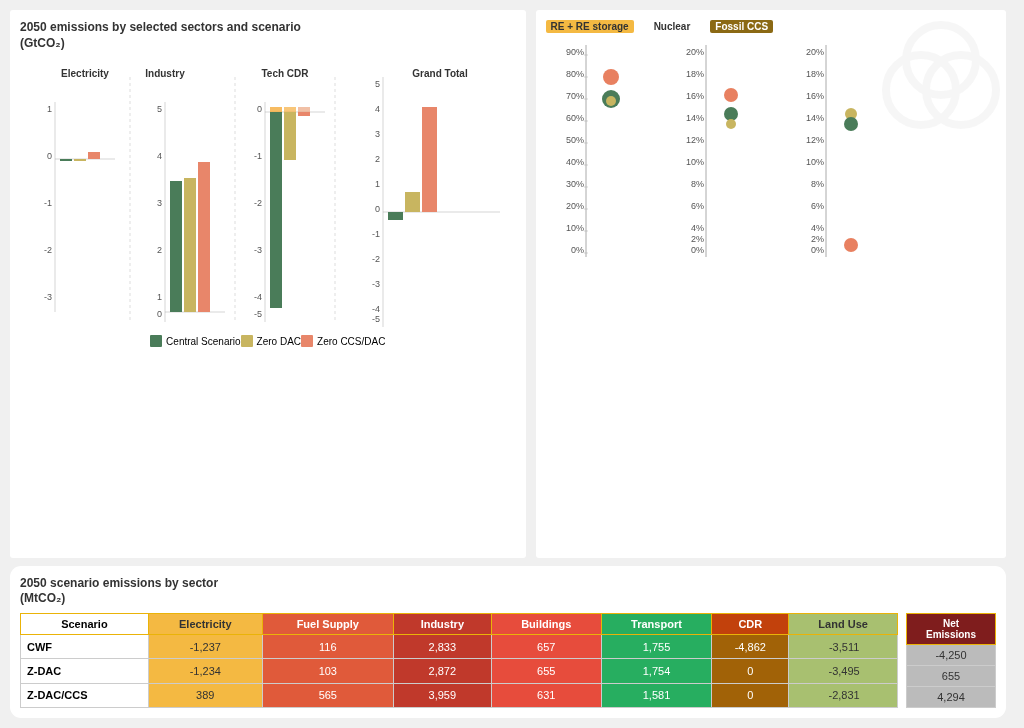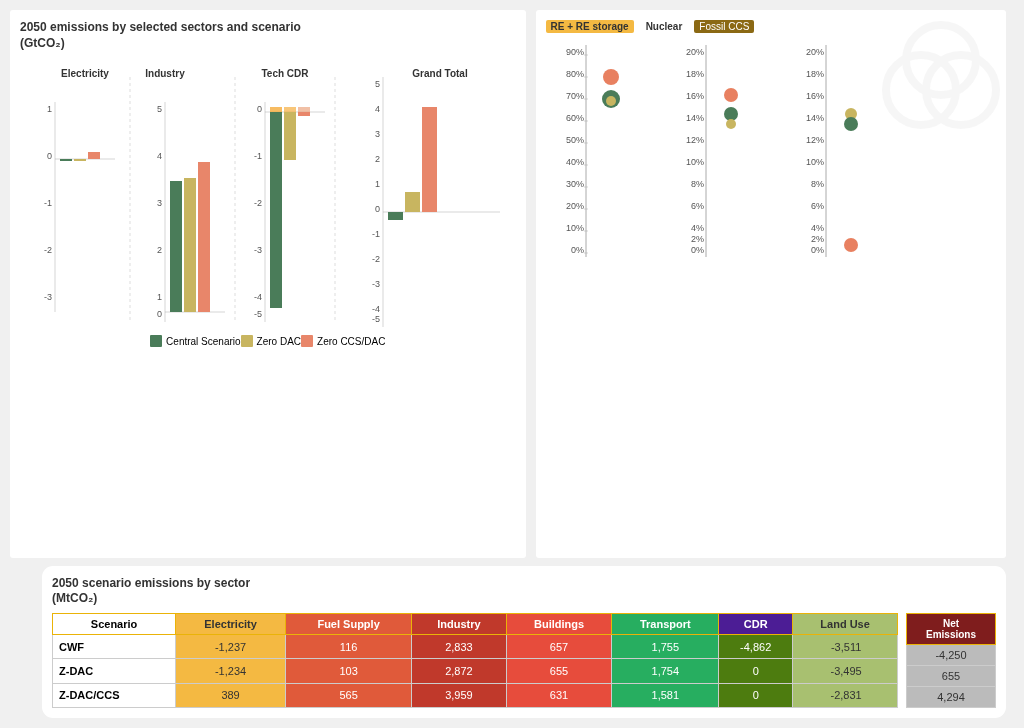--- a/index.html
+++ b/index.html
@@ -61,21 +61,20 @@
     .legend-box {
       width: 12px;
       height: 12px;
       border-radius: 1px;
     }
     
     .bottom-panel {
       background: white;
       border-radius: 11px;
       padding: 10px;
-      margin-left: 32px;
     }
     .table-wrapper {
       display: flex;
       gap: 8px;
       margin-top: 6px;
     }
     table {
       border-collapse: collapse;
       font-size: 11px;
     }
@@ -95,38 +94,38 @@
       text-align: center;
       padding: 4px 6px;
       border: 1px solid #ccc;
     }
     .col-scenario { background: #fff; font-weight: bold; text-align: left; }
     .col-electricity { background: #f4b942; color: #333; }
     .col-fuel { background: #e05a3a; color: white; }
     .col-industry { background: #c0392b; color: white; }
     .col-buildings { background: #e74c3c; color: white; }
     .col-transport { background: #27ae60; color: white; }
-    .col-cdr { background: #4d7c0f; color: white; }
+    .col-cdr { background: #a16207; color: white; }
     .col-landuse { background: #a8c070; color: #333; padding-left: 8px; }
     .col-net { background: #999; color: white; }
     .header-scenario { background: #fff; }
     .header-electricity { background: #f4b942; color: #333; }
     .header-fuel { background: #e05a3a; color: white; }
     .header-industry { background: #c0392b; color: white; }
     .header-buildings { background: #e74c3c; color: white; }
     .header-transport { background: #27ae60; color: white; }
-    .header-cdr { background: #4c1d95; color: white; }
+    .header-cdr { background: #c2410c; color: white; }
     .header-landuse { background: #a8c070; color: #333; }
     .header-net { background: #7f1d1d; color: white; }
     
     .re-badge { background: #f4b942; color: #333; padding: 1px 5px; border-radius: 2px; font-weight: bold; font-size: 10px; }
-    .fossil-badge { background: #8b6914; color: white; padding: 1px 5px; border-radius: 2px; font-weight: normal; font-size: 10px; }
+    .fossil-badge { background: #8b6914; color: white; padding: 1px 5px; border-radius: 2px; font-weight: bold; font-size: 10px; }
     .right-legend {
       display: flex;
-      gap: 12px;
+      gap: 20px;
       margin-bottom: 4px;
       font-size: 10px;
       align-items: center;
     }
   </style>
 </head>
 <body>
 
 <div class="main-container">
   <div class="top-row">

